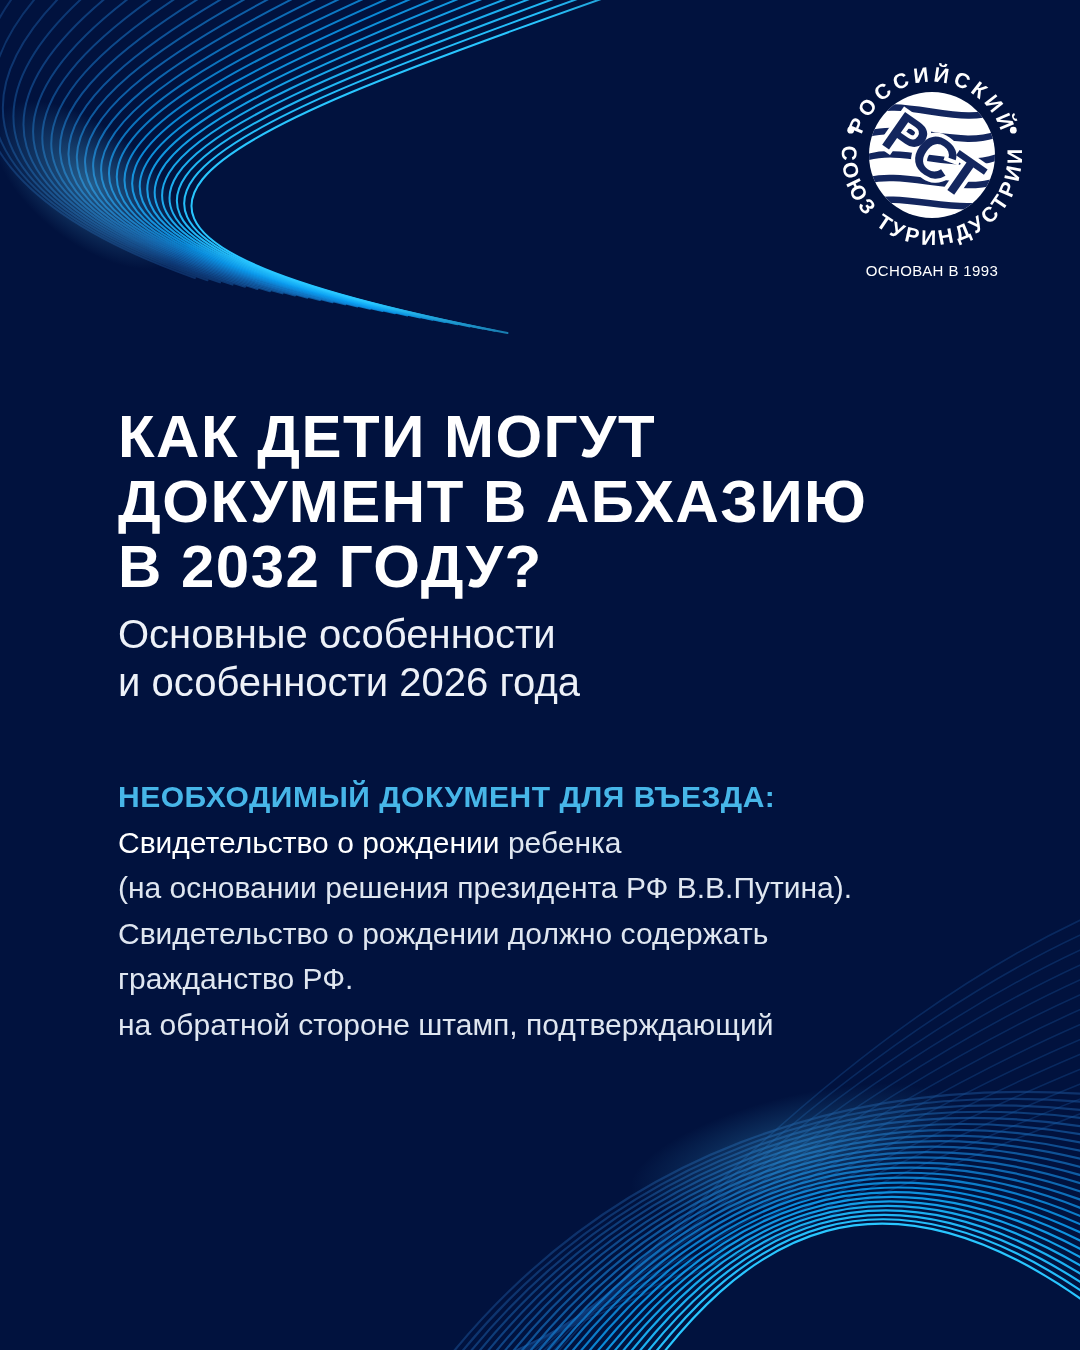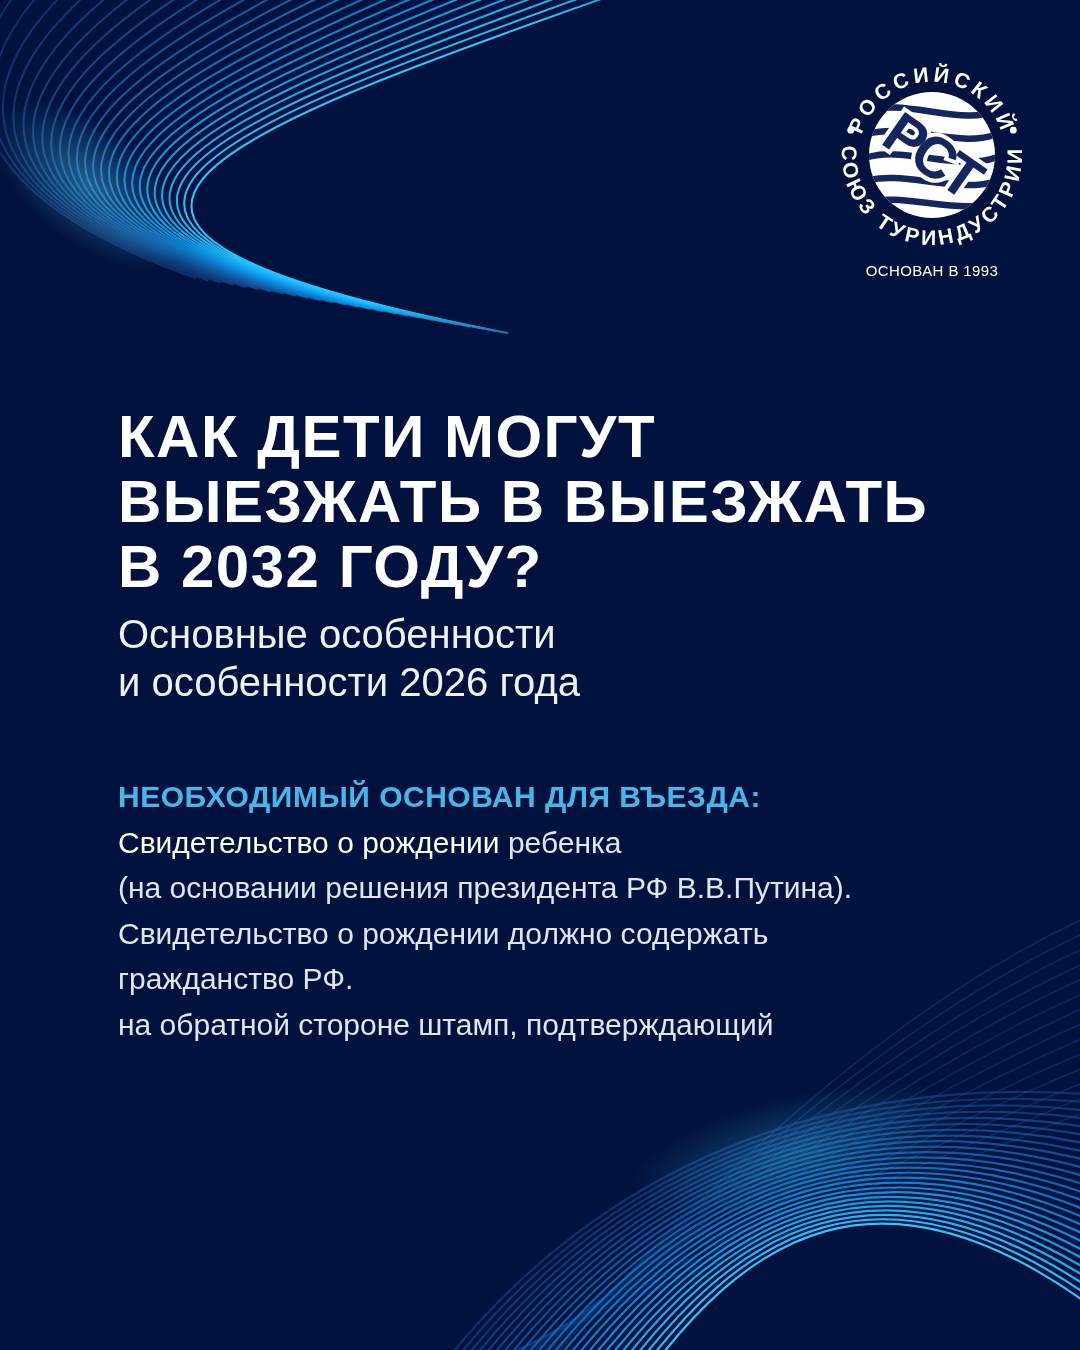--- a/index.html
+++ b/index.html
@@ -134,31 +134,31 @@
         <textPath href="#arcBot" startOffset="50%" text-anchor="middle">СОЮЗ ТУРИНДУСТРИИ</textPath>
       </text>
       <circle cx="-81.3" cy="-24.8" r="3.4" fill="#ffffff"></circle>
       <circle cx="81.3" cy="-24.8" r="3.4" fill="#ffffff"></circle>
     </svg>
     <div class="founded">ОСНОВАН В 1993</div>
   </div>
 
   <div class="heading">
     <div>КАК ДЕТИ МОГУТ</div>
-    <div>ВЫЕЗЖАТЬ В ВЫЕЗЖАТЬ</div>
+    <div>ДОКУМЕНТ В АБХАЗИЮ</div>
     <div>В 2032 ГОДУ?</div>
   </div>
 
   <div class="subheading">
     <div>Основные особенности</div>
     <div>и особенности 2026 года</div>
   </div>
 
   <div class="section">
-    <div class="hdr">НЕОБХОДИМЫЙ ОСНОВАН ДЛЯ ВЪЕЗДА:</div>
+    <div class="hdr">НЕОБХОДИМЫЙ ДОКУМЕНТ ДЛЯ ВЪЕЗДА:</div>
     <div class="lead">
       <b>Свидетельство о рождении</b>
       <span>ребенка</span>
     </div>
     <div>(на основании решения президента РФ В.В.Путина).</div>
     <div>Свидетельство о рождении должно содержать</div>
     <div>гражданство РФ.</div>
     <div>на обратной стороне штамп, подтверждающий</div>
   </div>
 

